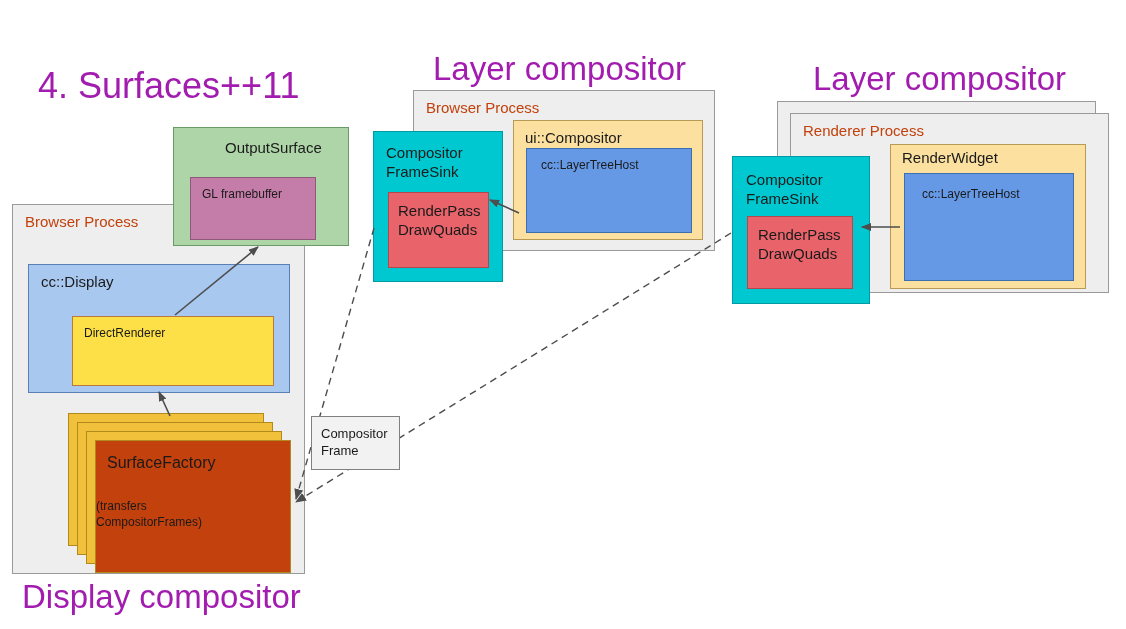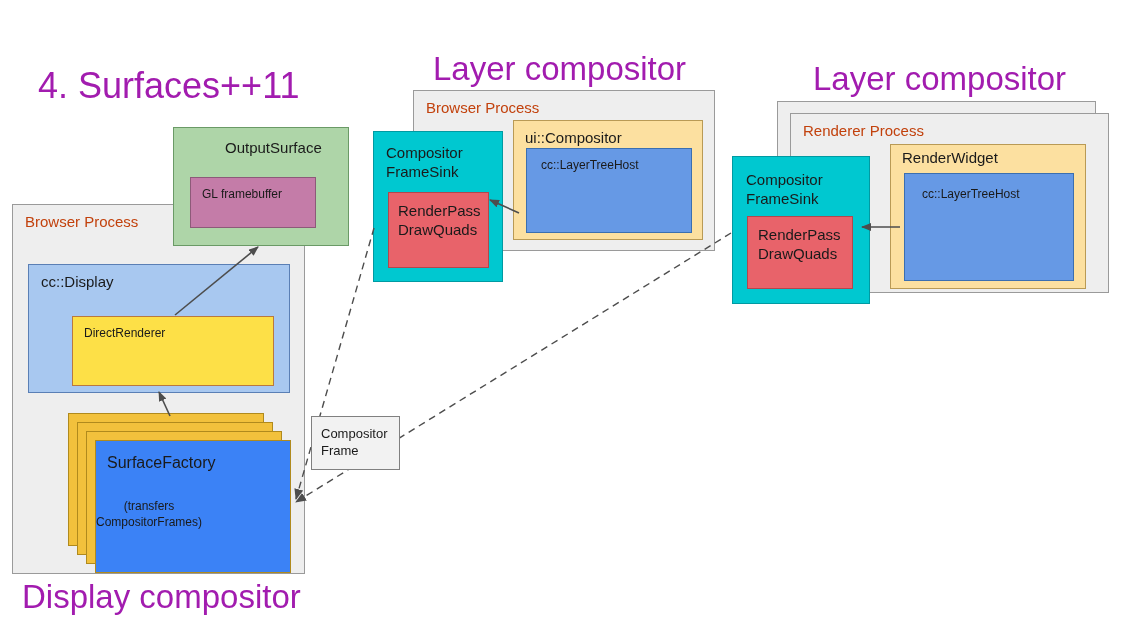--- a/index.html
+++ b/index.html
@@ -86,31 +86,31 @@
     <div class="inner-title">cc::Display</div>
   </div>
 
   <div class="abs box" style="left:72px; top:316px; width:202px; height:70px; background:#fde047; border-color:#b9793f;">
     <div class="pad-label">DirectRenderer</div>
   </div>
 
   <div class="abs box" style="left:68px; top:413px; width:196px; height:133px; background:#f2c13c; border-color:#b08a1d;"></div>
   <div class="abs box" style="left:77px; top:422px; width:196px; height:133px; background:#f2c13c; border-color:#b08a1d;"></div>
   <div class="abs box" style="left:86px; top:431px; width:196px; height:133px; background:#f2c13c; border-color:#b08a1d;"></div>
-  <div class="abs box" style="left:95px; top:440px; width:196px; height:133px; background:#3b82f6; border-color:#b08a1d;text-align:center;">
+  <div class="abs box" style="left:95px; top:440px; width:196px; height:133px; background:#c2410c; border-color:#b08a1d;">
     <div class="abs" style="left:11px; top:13px; font-size:16px;">SurfaceFactory</div>
     <div class="abs" style="left:0; top:58px; font-size:12px; white-space:pre-line; line-height:1.3;">(transfers
 CompositorFrames)</div>
   </div>
 
   <div class="abs box" style="left:173px; top:127px; width:176px; height:119px; background:#aed5a8; border-color:#6a9a66;">
     <div class="inner-title" style="left:11px; top:11px;margin-left:40px;">OutputSurface</div>
   </div>
 
-  <div class="abs box" style="left:190px; top:177px; width:126px; height:51px; background:#c47ca8; border-color:#8d5a79;">
+  <div class="abs box" style="left:190px; top:177px; width:126px; height:63px; background:#c47ca8; border-color:#8d5a79;">
     <div class="pad-label" style="left:11px; top:9px;">GL framebuffer</div>
   </div>
 
   <div class="abs box process-box" style="left:413px; top:90px; width:302px; height:161px;">
     <div class="process-title">Browser Process</div>
   </div>
 
   <div class="abs box" style="left:513px; top:120px; width:190px; height:120px; background:#fce0a0; border-color:#b99a55;">
     <div class="inner-title" style="left:11px; top:8px;">ui::Compositor</div>
   </div>

